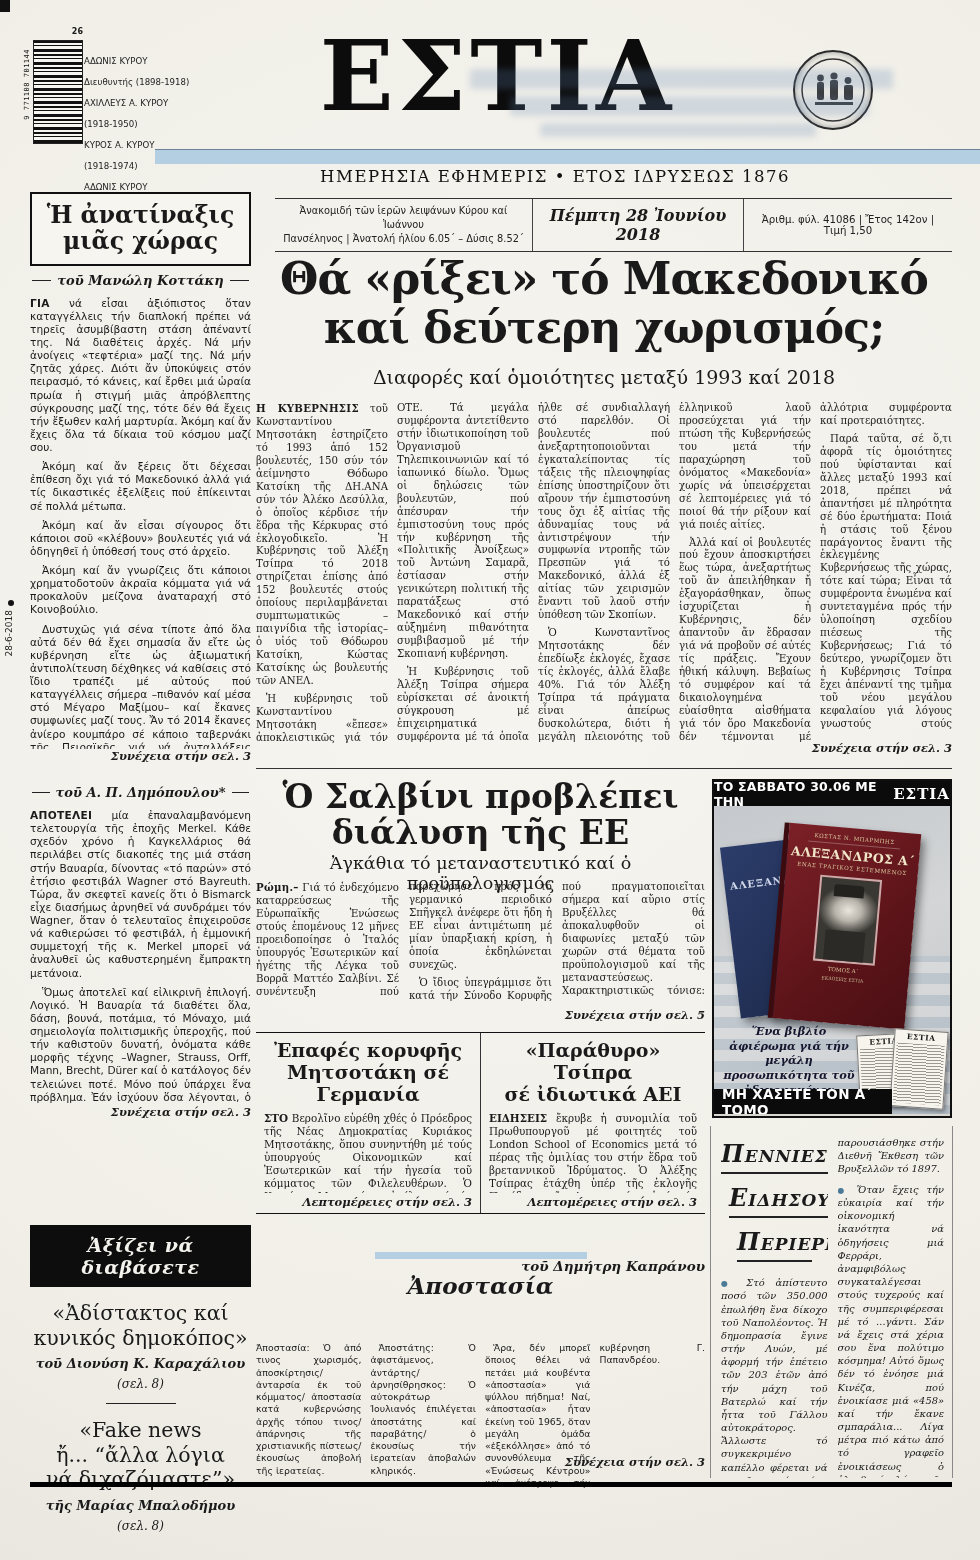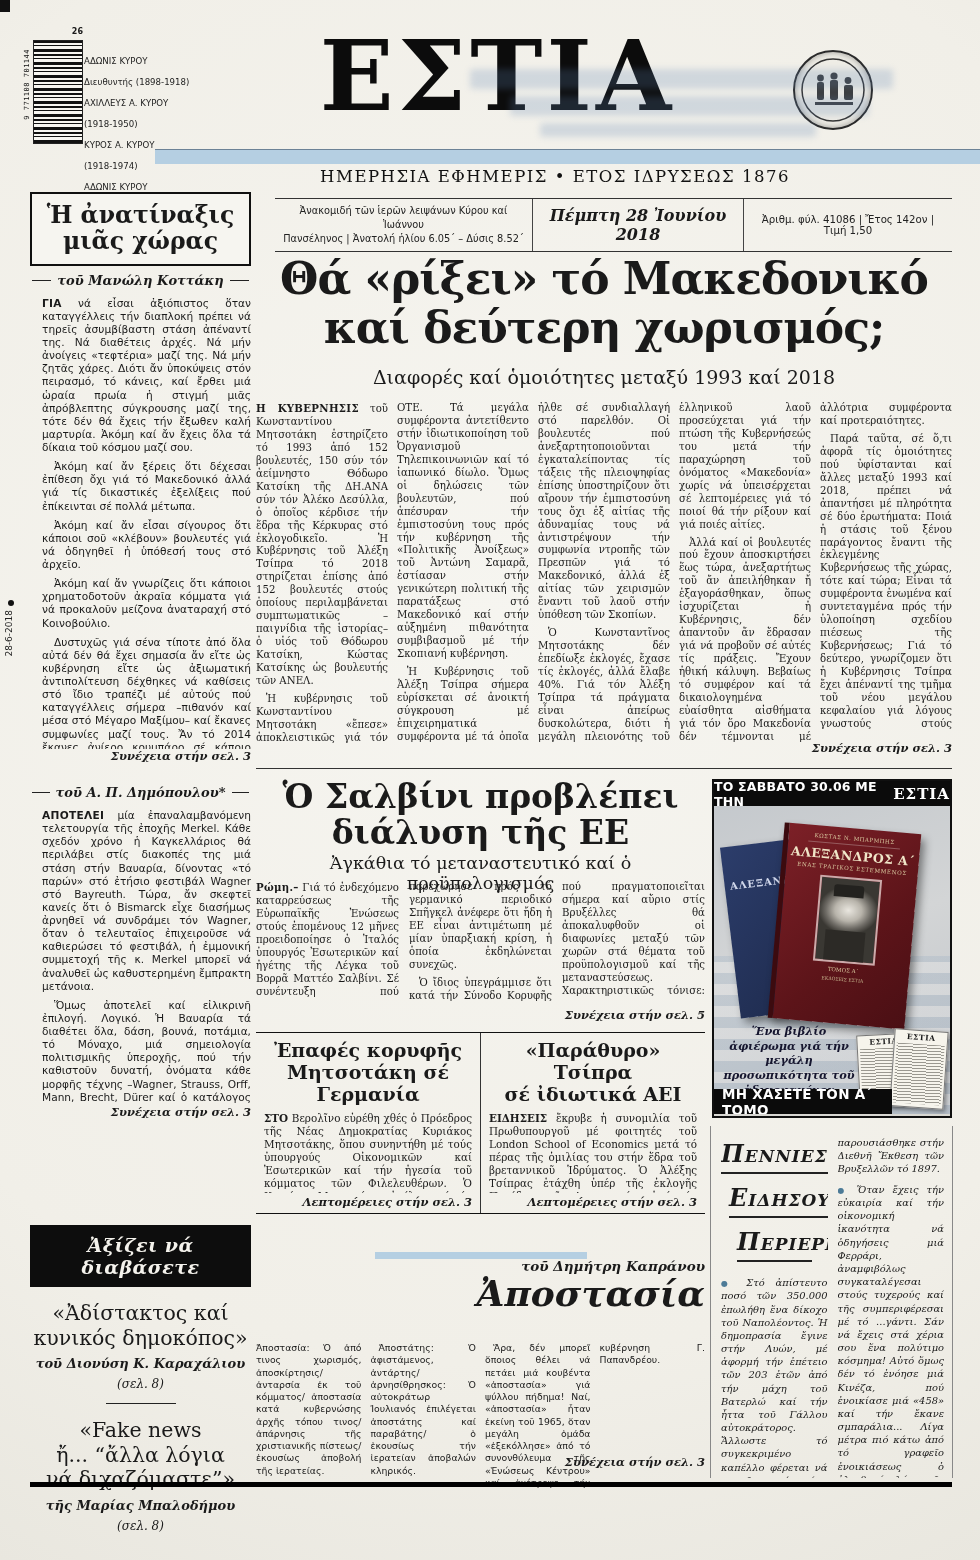--- a/index.html
+++ b/index.html
@@ -38,21 +38,21 @@
   .edge-date .dot{width:6px;height:6px;background:#111;border-radius:50%;margin:0 auto 4px;}
   .edge-date .txt{writing-mode:vertical-rl;transform:rotate(180deg);font-family:"DejaVu Sans",sans-serif;font-size:9px;color:#222;}
 
   
   .box-title{border:2.5px solid #101010;padding:8px 4px 9px;text-align:center;background:#f6f5f0;}
   .box-title .t{font-weight:bold;font-size:23.5px;line-height:1.12;white-space:pre-line;}
   .byline-row{display:flex;align-items:center;gap:6px;margin:7px 2px 0;}
   .byline-row::before,.byline-row::after{content:"";flex:1;border-top:1.6px solid #222;}
   .byline-row .b{font-style:italic;font-weight:bold;font-size:13px;white-space:nowrap;}
   .rail-body{margin-top:9px;font-family:"DejaVu Sans",sans-serif;font-size:10.6px;line-height:1.24;
-    text-align:justify;overflow:hidden;margin-left:12px;}
+    text-align:justify;overflow:hidden;}
   .rail-body p{margin:0 0 6px;text-indent:12px;}
   .rail-body p.lead{text-indent:0;}
   .lead b{letter-spacing:.3px;}
   .cont{font-style:italic;font-weight:bold;font-size:11.5px;text-align:right;font-family:"DejaVu Serif",serif;}
   .left-art1{position:absolute;left:30px;top:192px;width:221px;}
   .left-art1 .rail-body{height:452px;}
   .left-art2{position:absolute;left:30px;top:778px;width:221px;}
   .left-art2 .rail-body{height:296px;}
   .read-worthy{position:absolute;left:30px;top:1225px;width:221px;text-align:center;}
   .rw-banner{background:#0d0d0d;color:#f4f2ec;font-style:italic;font-weight:bold;font-size:19px;
@@ -145,22 +145,22 @@
   .pen-h::first-letter{font-size:24px;}
   .pen-h.i1{margin-left:0;}
   .pen-h.i2{margin-left:8px;}
   .pen-h.i3{margin-left:16px;width:70%;}
 
   
   .ti-title{position:absolute;left:256px;top:1218px;width:449px;text-align:center;font-size:30px;letter-spacing:.5px;}
   .ti-bluebar{position:absolute;left:375px;top:1252px;width:212px;height:7px;background:#b5cfe2;}
   .ti-byline{position:absolute;left:505px;top:1258px;width:200px;text-align:right;
     font-style:italic;font-weight:bold;font-size:13.5px;}
-  .ti-headline{position:absolute;left:256px;top:1272px;width:449px;text-align:right;
-    font-weight:bold;font-style:italic;font-size:36px;}
+  .ti-headline{position:absolute;left:256px;top:1272px;width:449px;text-align:center;
+    font-weight:bold;font-style:italic;font-size:23px;}
   .ti-body{position:absolute;left:256px;top:1318px;width:449px;height:152px;overflow:hidden;
     column-count:4;column-gap:9px;column-fill:auto;
     font-family:"DejaVu Sans",sans-serif;font-size:9.3px;line-height:1.32;text-align:justify;margin-top:24px;}
   .ti-body p{margin:0 0 6px;text-indent:8px;}
   .ti-body p:first-child{text-indent:0;}
   .ti-cont{position:absolute;left:560px;top:1455px;width:145px;}
 
   .bottom-bar{position:absolute;left:30px;top:1482px;width:922px;height:4.5px;background:#000;}
 </style>
 </head>

